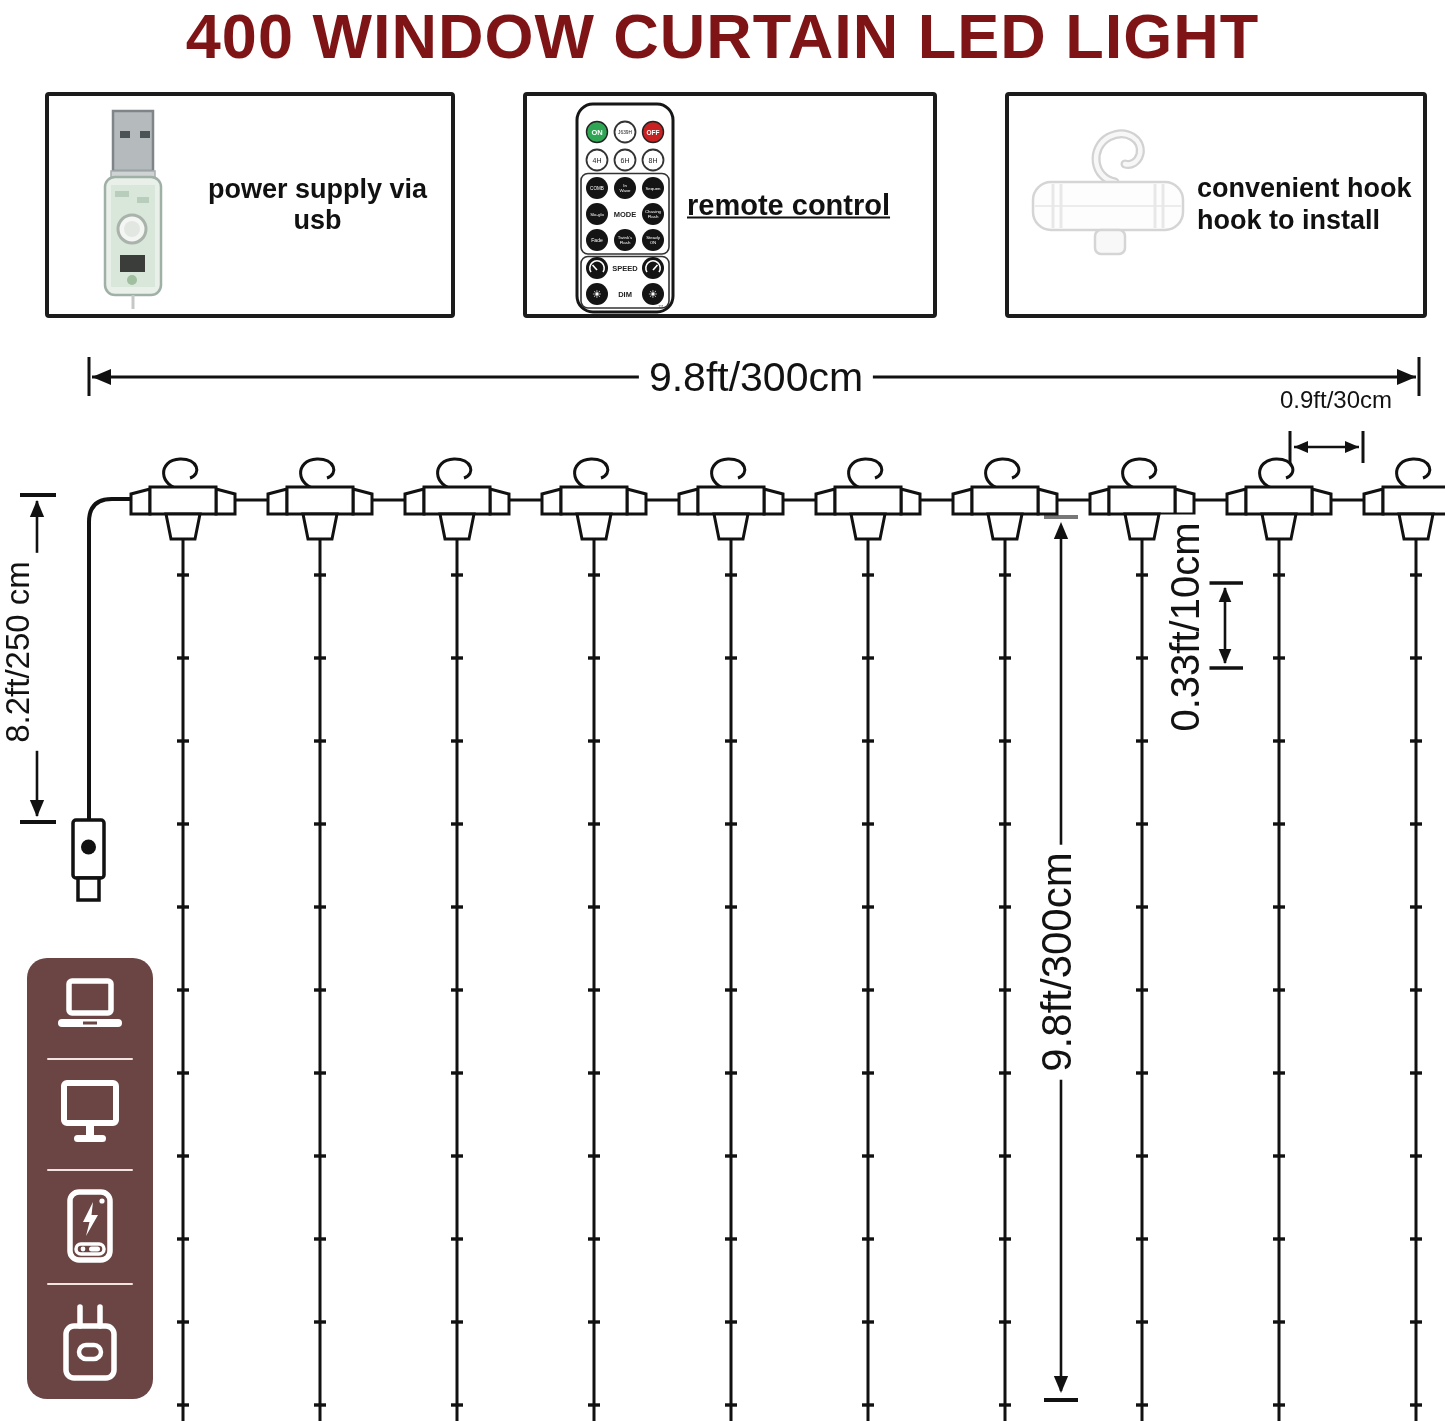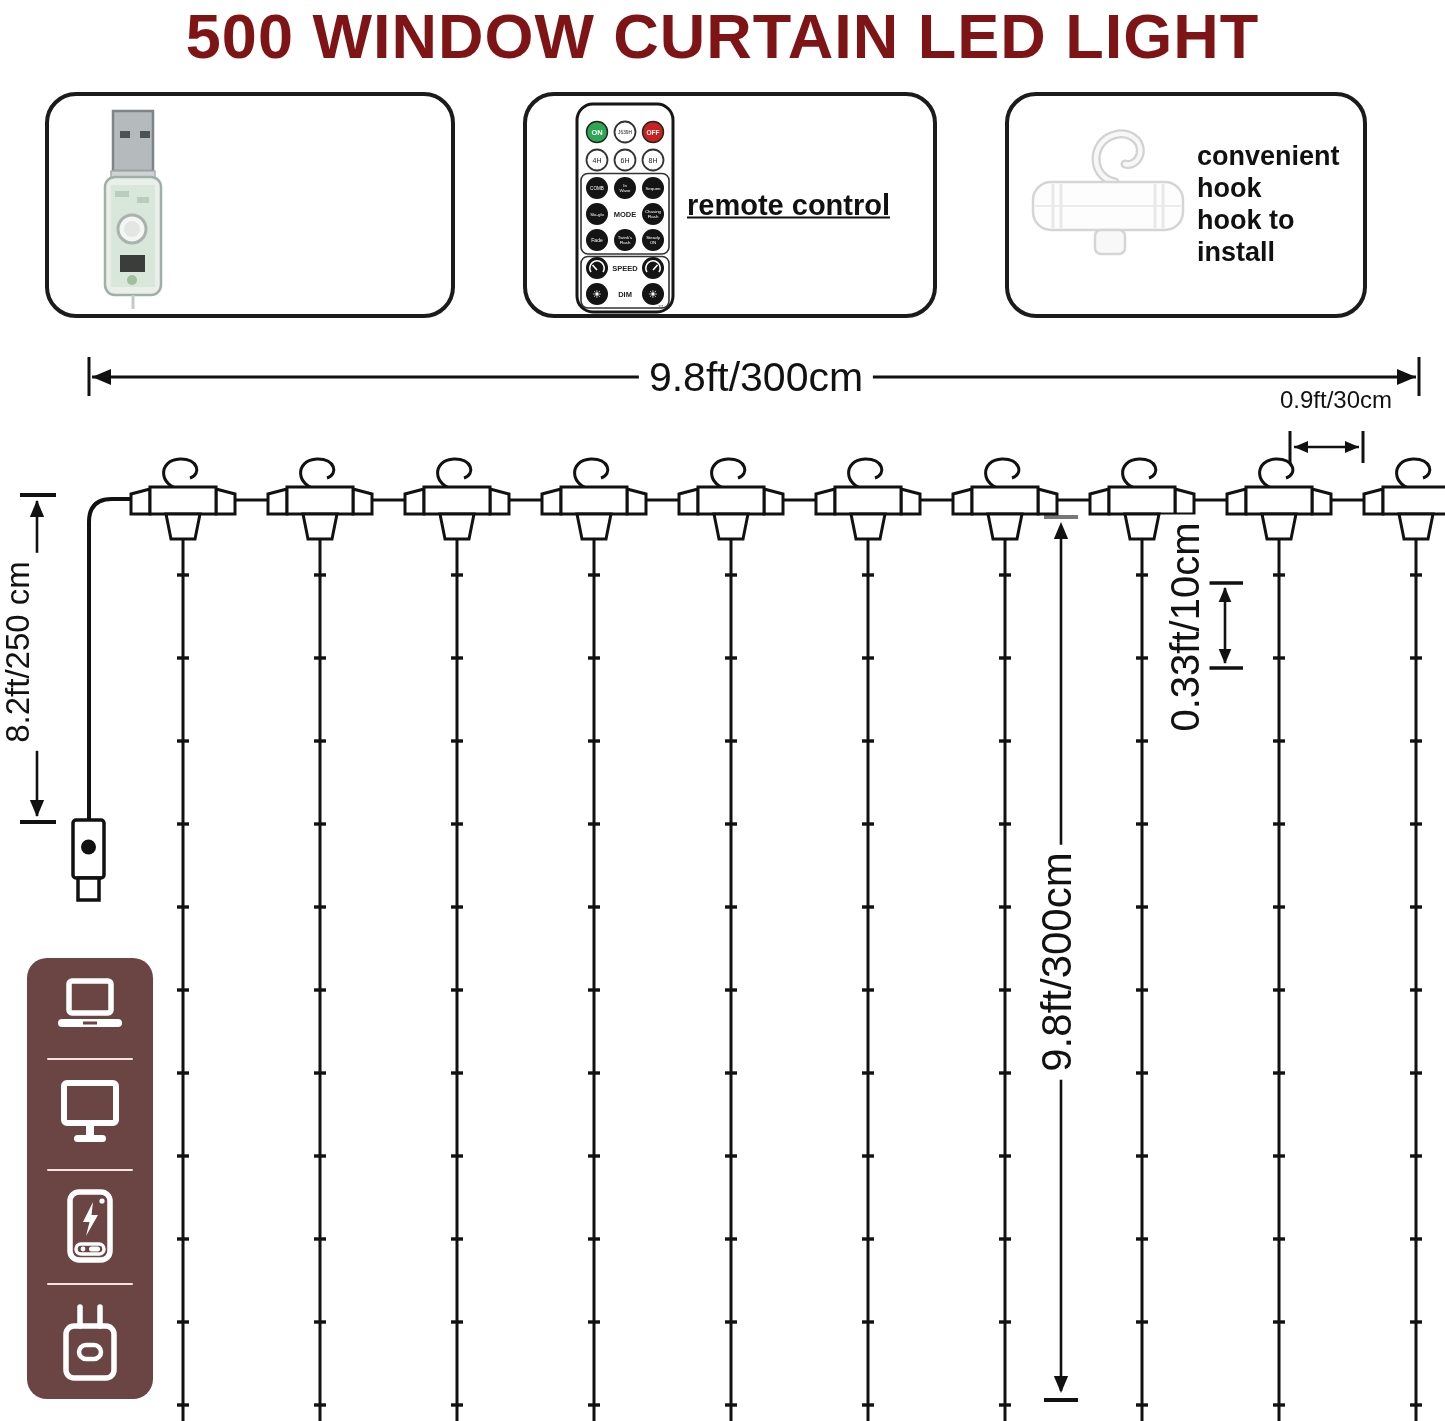--- a/index.html
+++ b/index.html
@@ -1,54 +1,55 @@
 <!DOCTYPE html>
 <html><head>
 <meta charset="utf-8">
 <style>
   html,body{margin:0;padding:0;}
   body{width:1445px;height:1421px;position:relative;background:#fff;overflow:hidden;
        font-family:"Liberation Sans",sans-serif;}
   .title{position:absolute;left:0;right:0;top:0;text-align:center;
          font-size:63px;font-weight:bold;letter-spacing:1px;white-space:nowrap;}
-  .fbox{position:absolute;top:92px;height:226px;border:4px solid #1b1b1b;border-radius:31px;
+  .fbox{position:absolute;top:92px;height:226px;border:4px solid #1b1b1b;border-radius:4px;
         background:#fff;box-sizing:border-box;z-index:2;}
   .fbox .flabel{position:absolute;top:50%;transform:translateY(-50%);
         font-weight:bold;color:#111;font-size:27px;}
   .fbox svg{position:absolute;}
   #diagram{position:absolute;left:0;top:0;z-index:1;}
   .dim-label{position:absolute;z-index:3;color:#121212;background:#fff;white-space:nowrap;
         transform:translate(-50%,-50%);padding:0 10px;}
   .dim-label.rot{transform:translate(-50%,-50%) rotate(-90deg);padding:2px 8px;}
   .sidebar{position:absolute;left:27px;top:958px;width:126px;height:441px;border-radius:20px;
         z-index:2;display:flex;flex-direction:column;align-items:center;justify-content:space-evenly;}
   .sidebar .divider{width:86px;height:2px;background:#f3e4e2;border-radius:1px;}
   .sidebar svg{display:block;}
 </style>
 </head>
 <body>
 
-<div class="title" id="main-title" style="color: rgb(126, 20, 22);">500 WINDOW CURTAIN LED LIGHT</div>
+<div class="title" id="main-title" style="color: rgb(126, 20, 22);">400 WINDOW CURTAIN LED LIGHT</div>
 
 <div class="fbox" style="left:45px;width:410px;">
   <svg width="96" height="200" viewBox="0 0 96 200" style="left:38px;top:13px;">
     <rect x="26" y="2" width="40" height="60" fill="#b5babc" stroke="#7e8487" stroke-width="2.5"></rect>
     <rect x="33" y="22" width="10" height="7" fill="#4c5356"></rect>
     <rect x="53" y="22" width="10" height="7" fill="#4c5356"></rect>
     <rect x="24" y="62" width="44" height="8" fill="#cfd3d4" stroke="#a7adaf" stroke-width="1.5"></rect>
     <rect x="18" y="68" width="56" height="118" rx="10" fill="#e9efe9" stroke="#9fb0a6" stroke-width="2.5"></rect>
     <rect x="24" y="76" width="44" height="102" fill="#d9e6da"></rect>
     <rect x="28" y="82" width="14" height="6" fill="#b8cdbb"></rect>
     <rect x="50" y="88" width="12" height="6" fill="#b8cdbb"></rect>
     <circle cx="45" cy="120" r="14" fill="#f4f6f4" stroke="#a9b3ab" stroke-width="3"></circle>
     <circle cx="45" cy="120" r="8" fill="#e2e7e2"></circle>
     <rect x="33" y="146" width="25" height="17" fill="#3a3d3a"></rect>
     <circle cx="45" cy="171" r="5" fill="#9fbf9f"></circle>
     <line x1="46" y1="186" x2="46" y2="200" stroke="#c5c9c6" stroke-width="3"></line>
   </svg>
+  <div class="flabel" style="left:145px;right:10px;text-align:center;">power supply via usb</div>
 </div>
 
 <div class="fbox" style="left:523px;width:414px;">
   <svg width="100" height="212" viewBox="0 0 100 212" style="left:48px;top:6px;" font-family="Liberation Sans, sans-serif">
     <rect x="2" y="2" width="96" height="208" rx="16" fill="#fff" stroke="#161616" stroke-width="3"></rect>
 
     <circle id="btn-on" cx="22" cy="30" r="10.5" fill="#2fa654" stroke="#222" stroke-width="1.4"></circle>
     <text x="22" y="33" font-size="7.5" font-weight="bold" fill="#fff" text-anchor="middle">ON</text>
     <circle cx="50" cy="30" r="10.5" fill="#fff" stroke="#333" stroke-width="1.8"></circle>
     <text x="50" y="32" font-size="4.8" fill="#222" text-anchor="middle">J639H</text>
@@ -96,21 +97,21 @@
     <circle cx="22" cy="192" r="11" fill="#141414"></circle>
     <text x="22" y="196" font-size="11" fill="#fff" text-anchor="middle">☀</text>
     <text x="50" y="195" font-size="7.5" font-weight="bold" fill="#222" text-anchor="middle">DIM</text>
     <circle cx="78" cy="192" r="11" fill="#141414"></circle>
     <text x="78" y="196" font-size="11" fill="#fff" text-anchor="middle">☀</text>
     <text x="86" y="206" font-size="3.6" fill="#444" text-anchor="middle">111</text>
   </svg>
   <div class="flabel" style="left:160px;right:24px;text-align:left;font-size:29px;text-decoration:underline;">remote control</div>
 </div>
 
-<div class="fbox" style="left:1005px;width:362px;">
+<div class="fbox" style="left:1005px;width:422px;">
   <svg width="170" height="150" viewBox="0 0 170 150" style="left:14px;top:24px;">
     <path d="M 92,62 C 70,58 66,28 86,17 C 104,8 120,20 117,34 C 115,42 108,46 102,44" fill="none" stroke="#d2d2d2" stroke-width="9" stroke-linecap="round"></path>
     <path d="M 92,62 C 70,58 66,28 86,17 C 104,8 120,20 117,34 C 115,42 108,46 102,44" fill="none" stroke="#f7f7f7" stroke-width="4.5" stroke-linecap="round"></path>
     <rect x="10" y="62" width="150" height="48" rx="18" fill="#fdfdfd" stroke="#d5d5d5" stroke-width="2.5"></rect>
     <line x1="12" y1="86" x2="158" y2="86" stroke="#ececec" stroke-width="2"></line>
     <line x1="30" y1="64" x2="30" y2="108" stroke="#e8e8e8" stroke-width="3"></line>
     <line x1="38" y1="64" x2="38" y2="108" stroke="#e8e8e8" stroke-width="3"></line>
     <line x1="132" y1="64" x2="132" y2="108" stroke="#e8e8e8" stroke-width="3"></line>
     <line x1="140" y1="64" x2="140" y2="108" stroke="#e8e8e8" stroke-width="3"></line>
     <rect x="72" y="110" width="30" height="24" rx="6" fill="#f8f8f8" stroke="#d5d5d5" stroke-width="2.5"></rect>

